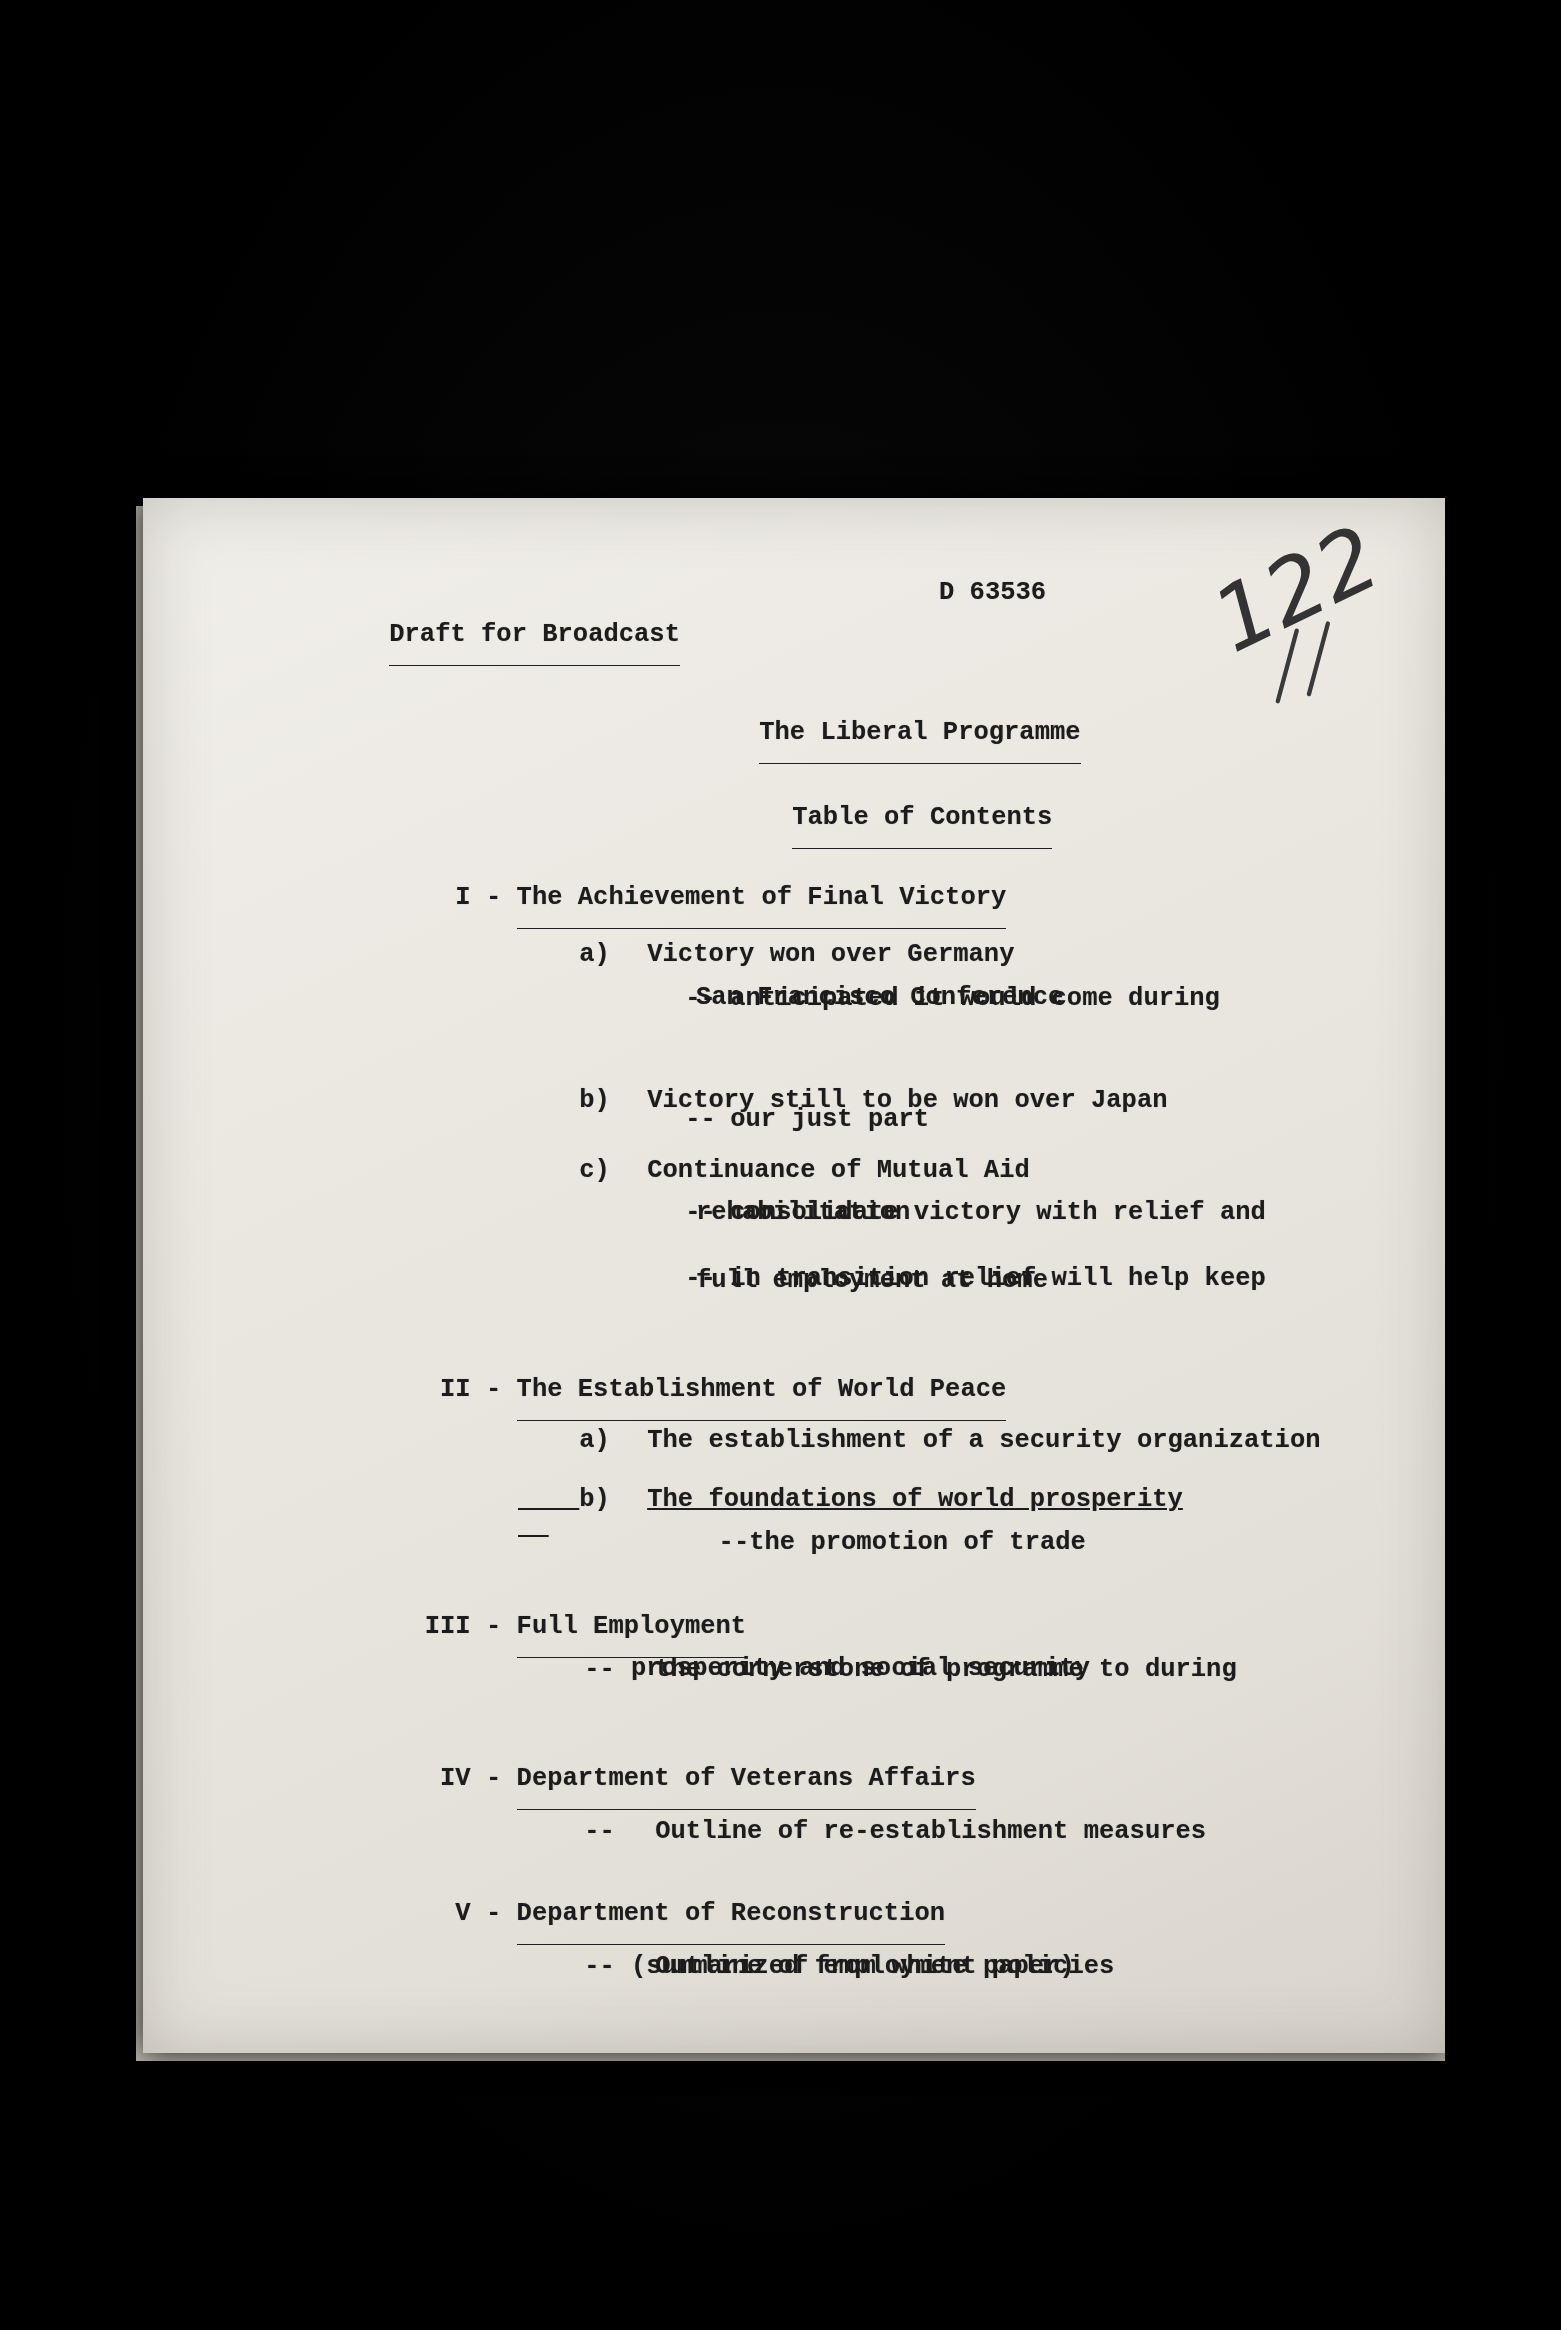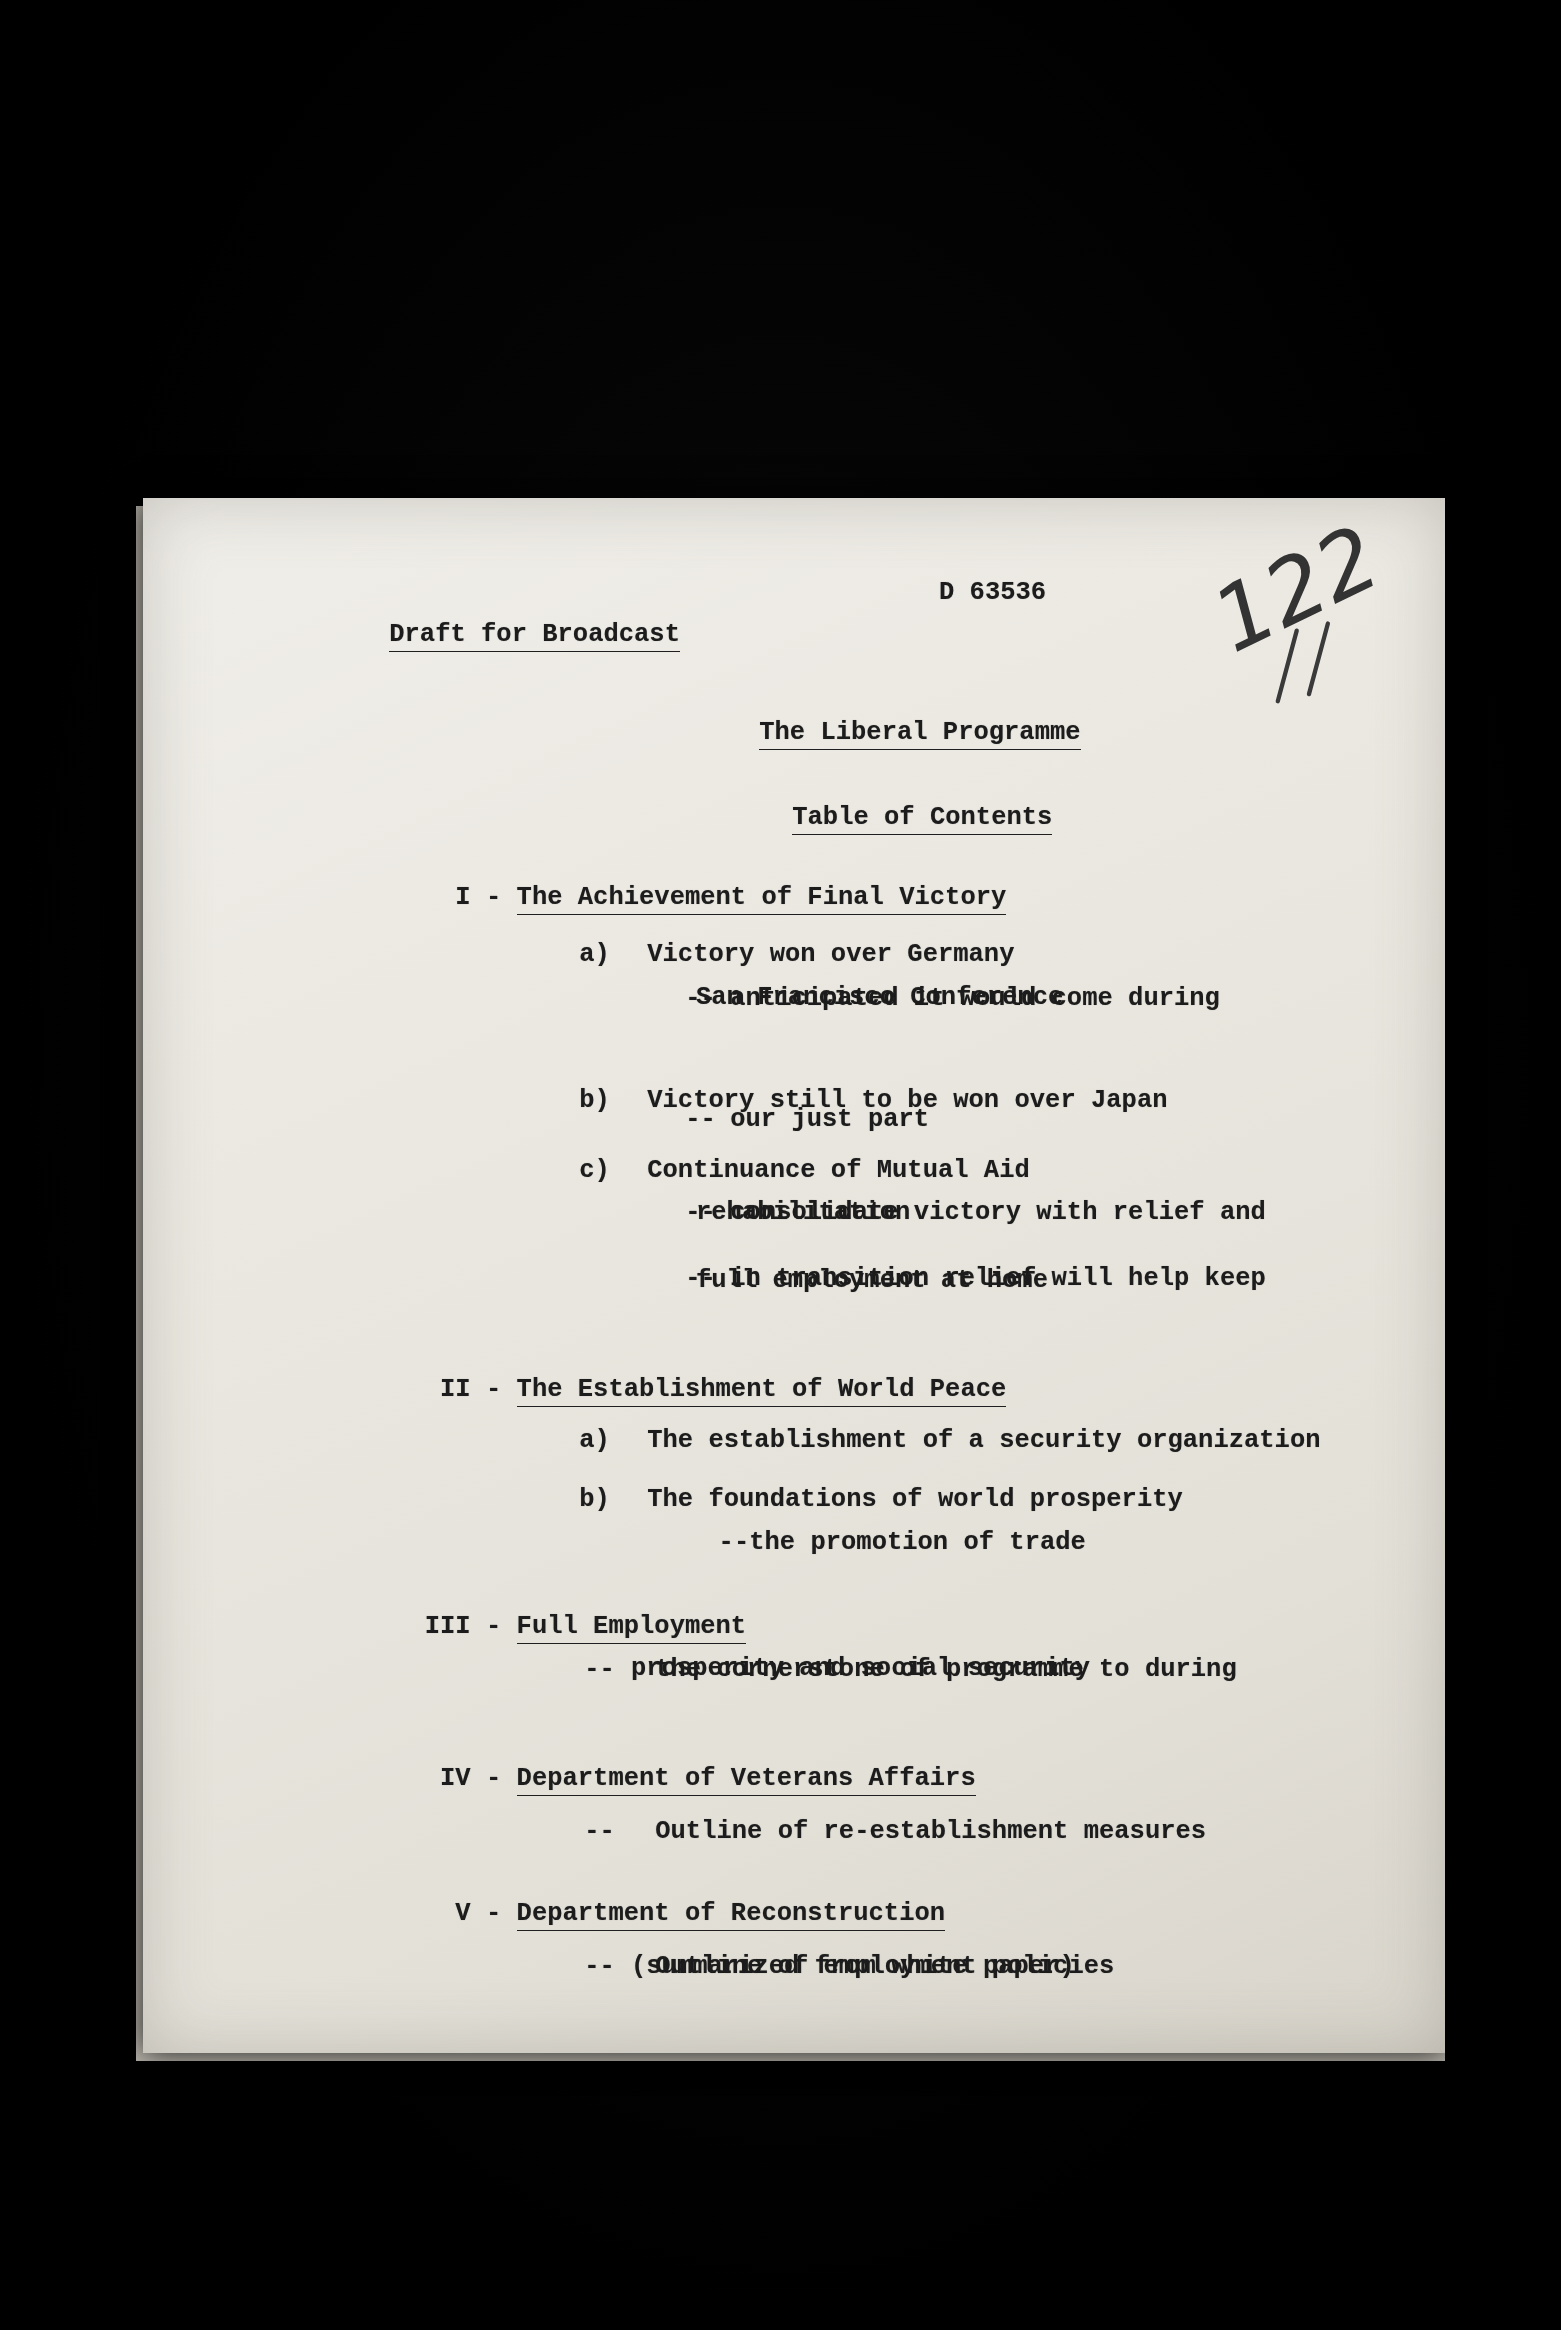--- a/index.html
+++ b/index.html
@@ -43,21 +43,21 @@
     font-size: 25.5px;
     line-height: 27px;
     font-weight: 700;
     color: #1c1c1c;
     white-space: pre;
     text-shadow: 0 0 1px rgba(30,30,30,0.35);
   }
   .u {
     display: inline-block;
     border-bottom: 1.9px solid #1f1f1f;
-    padding-bottom: 3px;
+    padding-bottom: 17px;
   }
   .num {
     display: inline-block;
     width: 297px;
     text-align: right;
   }
   .hd { margin-left: 15.4px; }
   .ilabel {
     display: inline-block;
     width: 68px;
@@ -142,21 +142,21 @@
   <div class="line" style="top:769px; left:553px;">full employment at home</div>
 
   <div class="line" style="top:851px; left:0;">
     <span class="num">II -</span><span class="u hd">The Establishment of World Peace</span>
   </div>
 
   <div class="line" style="top:902px; left:375px;">
     <span class="ilabel">a)</span><span>The establishment of a security organization</span>
   </div>
 
-  <div class="line" style="top:961px; left:375px;">
+  <div class="line" style="top:961px; left:375px;text-decoration:underline;">
     <span class="ilabel">b)</span><span>The foundations of world prosperity</span>
   </div>
   <div class="line" style="top:1004px; left:500px;text-align:right;">
     <span class="dash-i">--</span><span>the promotion of trade</span>
   </div>
 
   <div class="line" style="top:1088px; left:0;">
     <span class="num">III -</span><span class="u hd">Full Employment</span>
   </div>
   <div class="line" style="top:1131px; left:380px;">

